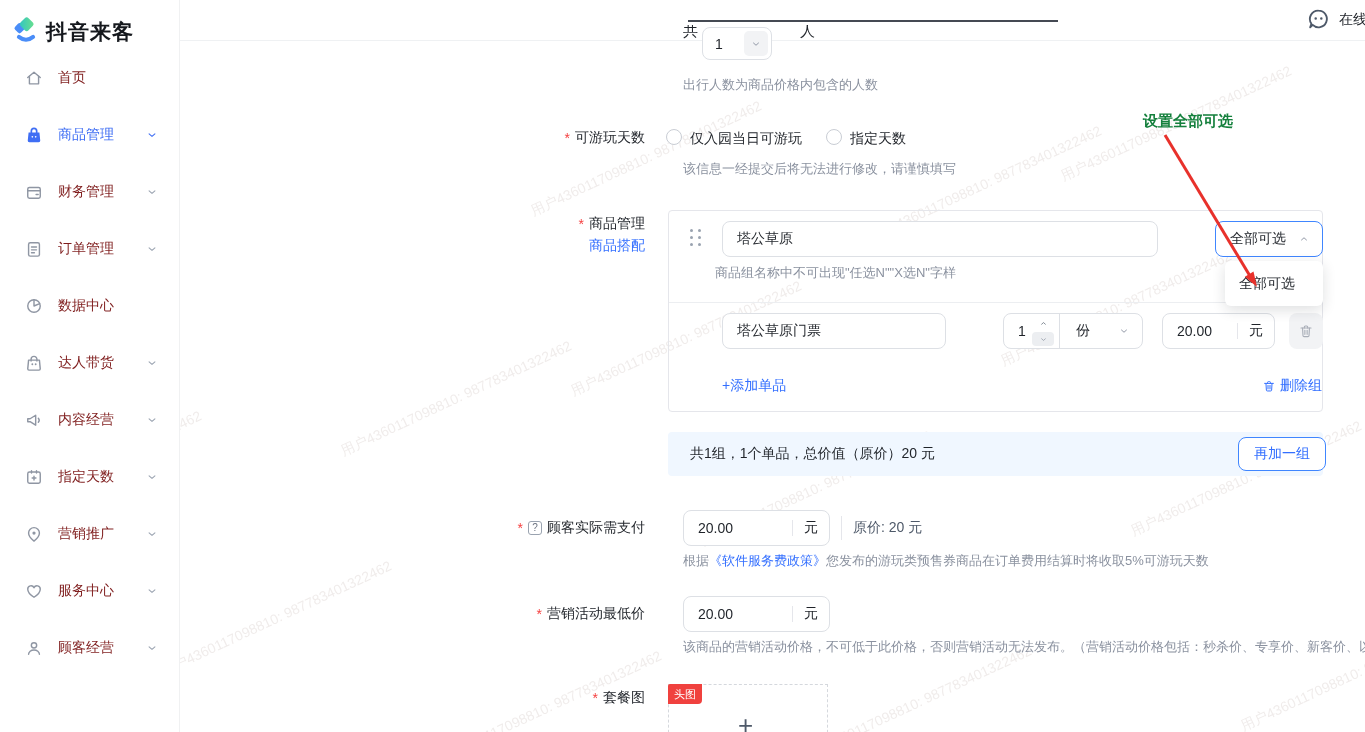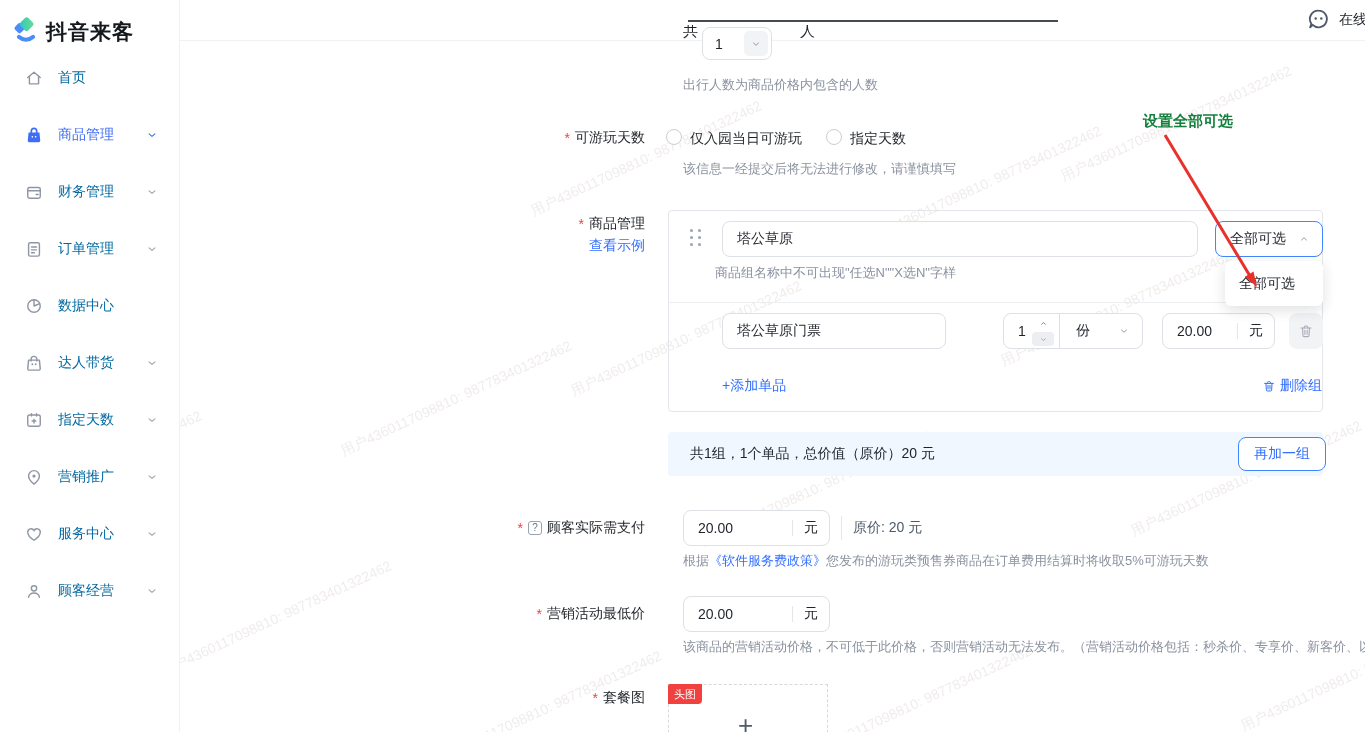--- a/index.html
+++ b/index.html
@@ -11,21 +11,21 @@
   .wm { position:absolute; white-space:nowrap; transform:rotate(-25deg); font-size:14px;
         color:rgba(182,160,155,0.20); z-index:0; pointer-events:none; }
 
   
   .sidebar { position:absolute; left:0; top:0; width:180px; height:732px; background:#fff;
              border-right:1px solid #f0f1f2; z-index:5; }
   .logo { position:absolute; left:10px; top:1px; display:flex; align-items:center; gap:4px;margin-top:15px; }
   .logo-text { font-size:21px; font-weight:bold; color:#15181d; letter-spacing:1px; }
   .nav { position:absolute; top:49px; left:0; right:0; }
   .nav-item { height:57px; display:flex; align-items:center; padding:0 20px 0 24px; cursor:pointer;
-              color:#0369a1; font-size:14px; }
+              color:#7f1d1d; font-size:14px; }
   .nav-item .micon { width:20px; height:20px; color:#8f96a3; flex:none; }
   .nav-item .lbl { margin-left:14px; flex:1; }
   .nav-item .chev { width:14px; height:14px; color:#9aa3b0; flex:none; }
   .nav-item.active, .nav-item.active .micon, .nav-item.active .chev { color:#3f6ef4; }
 
   
   .top-divider { position:absolute; left:180px; top:40px; width:1185px; height:1px; background:#eff1f3; z-index:1; }
   .online-wrap { position:absolute; left:1306px; top:7px; display:flex; align-items:center; gap:8px; z-index:2; }
   .online-wrap .lbl { font-size:14px; color:#1f2329; white-space:nowrap; }
   .flabel { display:flex; align-items:center; gap:5px; font-size:14px; color:#1f2329; z-index:2; position:absolute; }
@@ -293,20 +293,29 @@
           <svg class="micon">
             <use href="#icon-influencer"></use>
           </svg>
           <span class="lbl">达人带货</span>
           <svg class="chev" viewBox="0 0 24 24">
             <use href="#icon-chevron"></use>
           </svg>
         </div>
         <div class="nav-item">
           <svg class="micon">
+            <use href="#icon-content"></use>
+          </svg>
+          <span class="lbl">内容经营</span>
+          <svg class="chev" viewBox="0 0 24 24">
+            <use href="#icon-chevron"></use>
+          </svg>
+        </div>
+        <div class="nav-item">
+          <svg class="micon">
             <use href="#icon-create"></use>
           </svg>
           <span class="lbl">指定天数</span>
           <svg class="chev" viewBox="0 0 24 24">
             <use href="#icon-chevron"></use>
           </svg>
         </div>
         <div class="nav-item">
           <svg class="micon">
             <use href="#icon-marketing"></use>
@@ -375,32 +384,32 @@
   <div class="annotation-text">设置全部可选</div>
   <svg class="annotation-arrow" width="130" height="165" viewBox="0 0 130 165">
     <line x1="25" y1="5" x2="110" y2="146" stroke="#e8312b" stroke-width="3"></line>
     <polygon points="117,157 113.5,141.6 104.9,146.8" fill="#e8312b"></polygon>
   </svg>
 
   <div class="flabel" style="right:720px;top:215px">
     <span class="req">*</span>
     <span>商品管理</span>
   </div>
-  <div class="flabel link" style="right:720px;top:237px">查看示例</div>
+  <div class="flabel link" style="right:720px;top:237px">商品搭配</div>
 
   <div class="group-box"></div>
   <div class="drag-handle">
       <i></i>
       <i></i>
       <i></i>
       <i></i>
       <i></i>
       <i></i>
     </div>
-  <div class="ibox" style="left:722px;top:221px;width:476px;height:36px">
+  <div class="ibox" style="left:722px;top:221px;width:436px;height:36px">
     <span class="val">塔公草原</span>
   </div>
   <div class="mode-select">
     <span class="val">全部可选</span>
     <svg class="chev" width="12" height="12" viewBox="0 0 24 24" style="transform:rotate(180deg)">
         <use href="#icon-chevron"></use>
       </svg>
   </div>
   <div class="dropdown">
     <span class="opt">全部可选</span>

